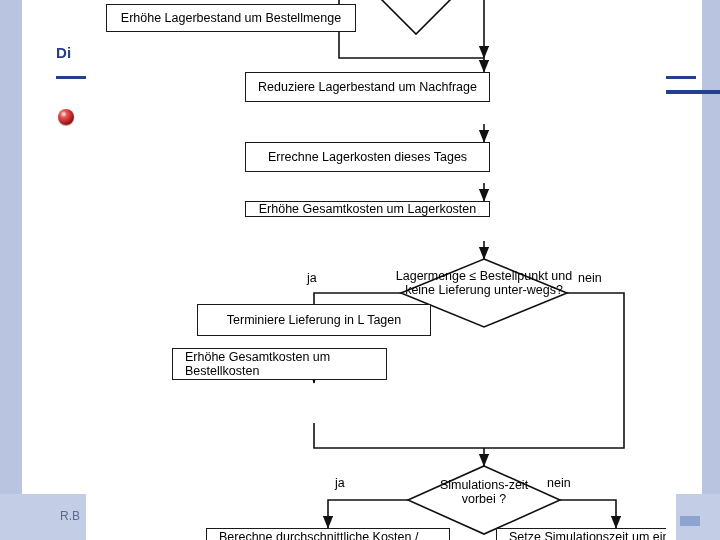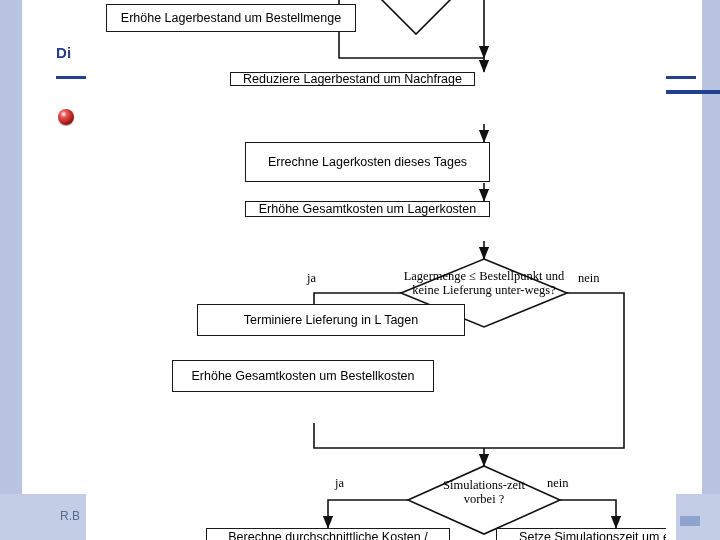--- a/index.html
+++ b/index.html
@@ -157,40 +157,37 @@
     left: 0; top: 0;
   }
   .box {
     position: absolute;
     background: #ffffff;
     border: 1.6px solid #1a1a1a;
     box-sizing: border-box;
     display: flex;
     align-items: center;
     justify-content: center;
-    text-align: center;
     font-size: 12.5px;
     color: #000000;
     line-height: 1.15;
     padding: 2px 12px;
   }
   .diamond-label {
     position: absolute;
     text-align: center;
     font-size: 12.5px;
     color: #000;
     line-height: 1.12;
     pointer-events: none;
-    font-family: Liberation Serif, serif;
   }
   .edge-label {
     position: absolute;
     font-size: 12.5px;
     color: #000;
-    font-family: Liberation Serif, serif;
   }
 </style>
 </head>
 <body>
 
 <div class="slide">
 
   <div class="left-band"></div>
   <div class="left-band2"></div>
   <div class="right-band"></div>
@@ -253,31 +250,31 @@
         <path d="M474,524 L530,524 L530,552" marker-end="url(#ah)"></path>
 
         <path d="M398,283 L481,317 L398,351 L315,317 Z" fill="#fff"></path>
 
         <path d="M398,490 L474,524 L398,558 L322,524 Z" fill="#fff"></path>
       </g>
     </svg>
 
     <div class="box" style="left:20px; top:28px; width:250px; height:28px;">Erhöhe Lagerbestand um Bestellmenge</div>
 
-    <div class="box" style="left:144px; top:96px; width:245px; height:14px;">Reduziere Lagerbestand um Nachfrage</div>
-
-    <div class="box" style="left:159px; top:166px; width:245px; height:40px;">Errechne Lagerkosten dieses Tages</div>
+    <div class="box" style="left:159px; top:96px; width:245px; height:30px;">Reduziere Lagerbestand um Nachfrage</div>
+
+    <div class="box" style="left:159px; top:166px; width:245px; height:30px;">Errechne Lagerkosten dieses Tages</div>
 
     <div class="box" style="left:159px; top:225px; width:245px; height:16px;">Erhöhe Gesamtkosten um Lagerkosten</div>
 
     <div class="diamond-label" style="left:307px; top:293px; width:182px;">Lagermenge ≤ Bestellpunkt und keine Lieferung unter-wegs?</div>
 
-    <div class="box" style="left:111px; top:328px; width:268px; height:32px;">Terminiere Lieferung in L Tagen</div>
-
-    <div class="box" style="left:86px; top:384px; width:262px; height:32px;">Erhöhe Gesamtkosten um Bestellkosten</div>
+    <div class="box" style="left:111px; top:328px; width:234px; height:32px;">Terminiere Lieferung in L Tagen</div>
+
+    <div class="box" style="left:86px; top:372px; width:215px; height:32px;">Erhöhe Gesamtkosten um Bestellkosten</div>
 
     <div class="diamond-label" style="left:345px; top:502px; width:106px;">Simulations-zeit vorbei ?</div>
 
     <div class="box" style="left:120px; top:552px; width:244px; height:32px;">Berechne durchschnittliche Kosten / Tag</div>
 
     <div class="box" style="left:410px; top:552px; width:244px; height:32px;">Setze Simulationszeit um einen Tag vor</div>
 
     <div class="edge-label" style="left:221px; top:295px;">ja</div>
     <div class="edge-label" style="left:492px; top:295px;">nein</div>
     <div class="edge-label" style="left:249px; top:500px;">ja</div>

